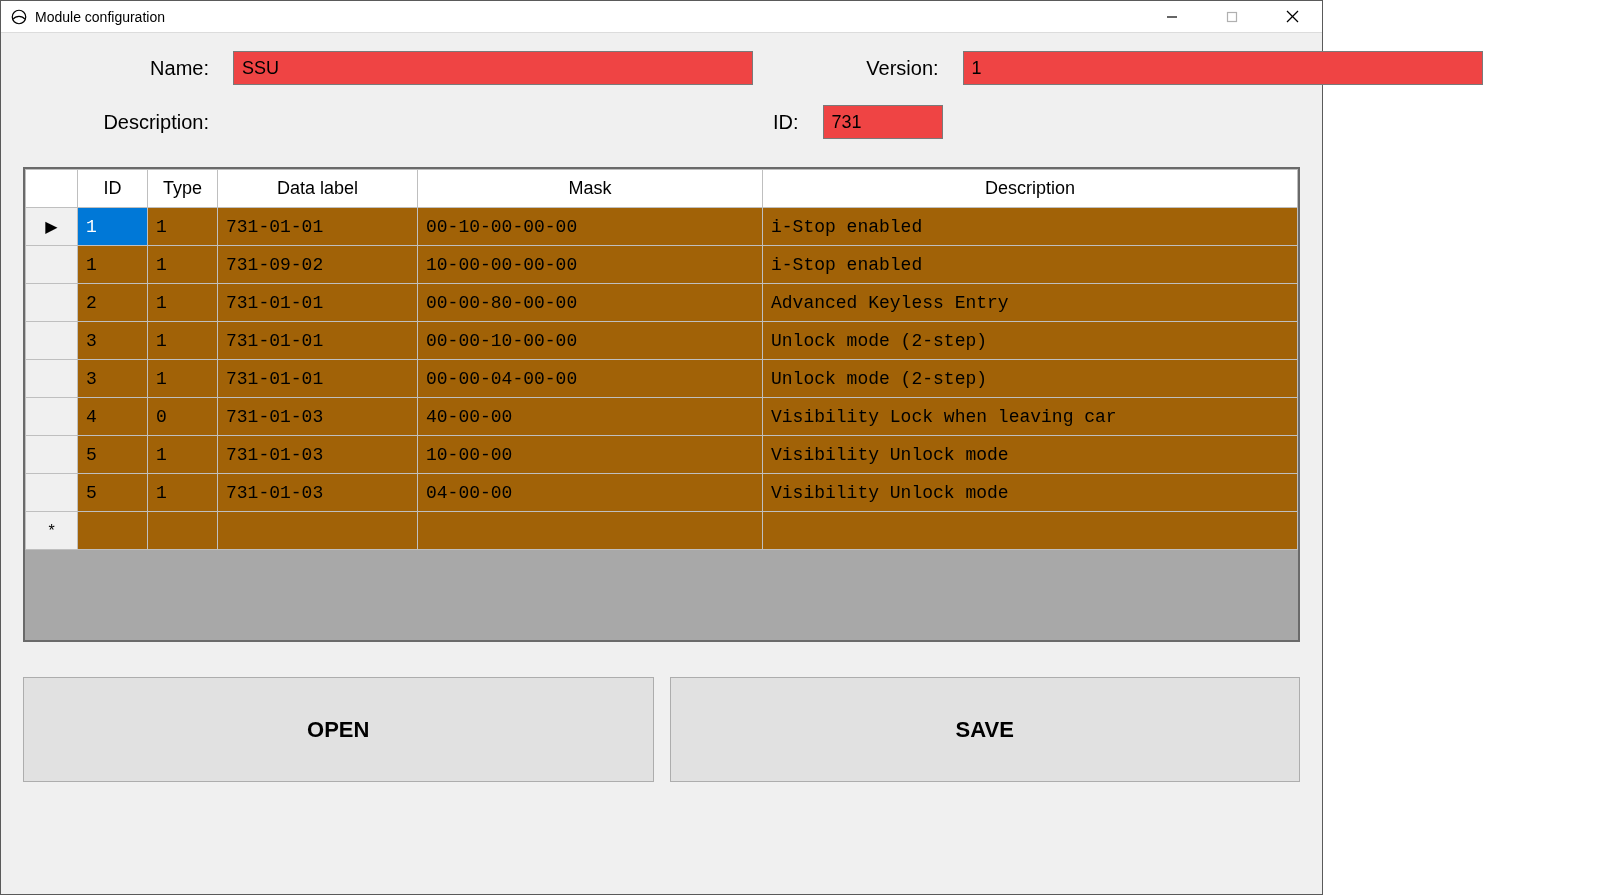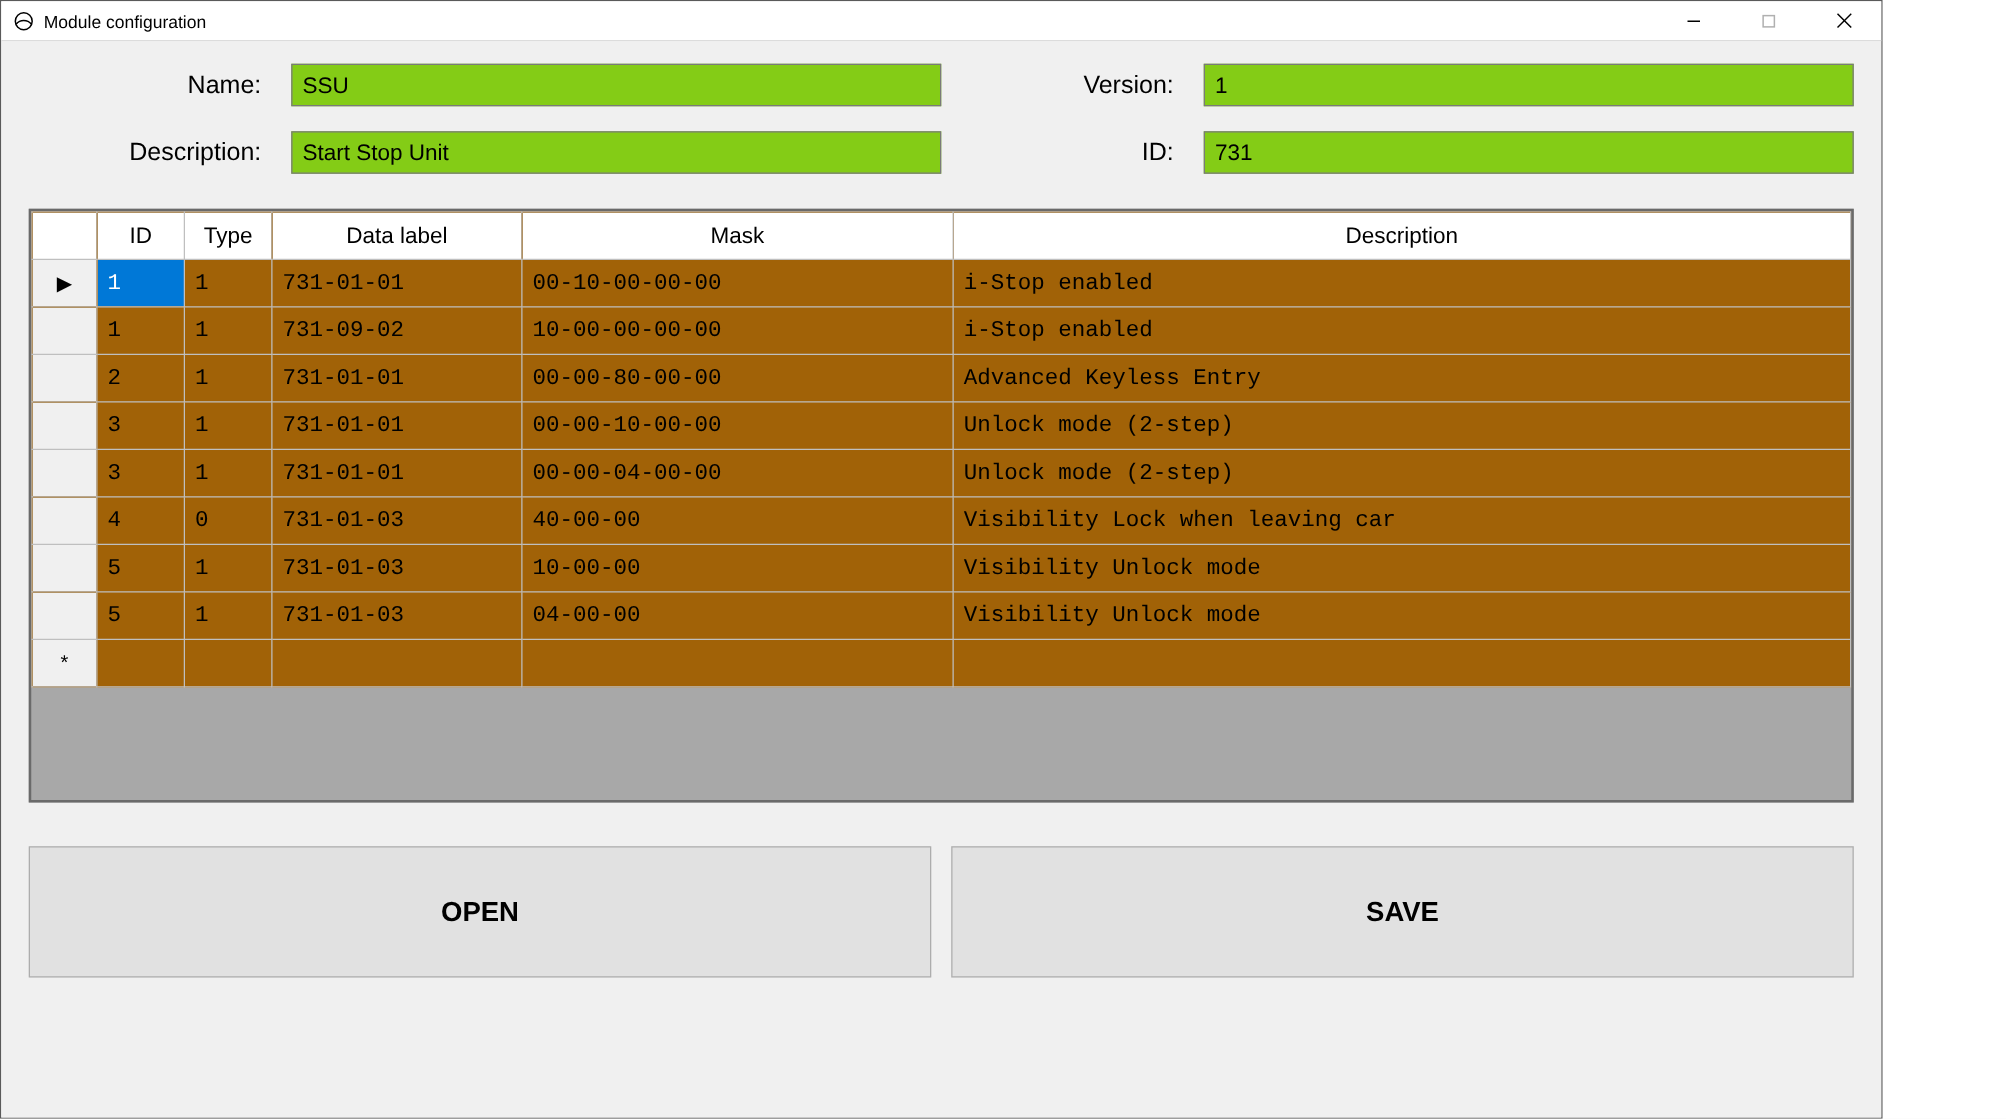--- a/index.html
+++ b/index.html
@@ -4,21 +4,21 @@
 <style>
   * { box-sizing: border-box; }
   body {
     margin: 0;
     font-family: "Segoe UI", Arial, sans-serif;
     background: #ffffff;
     font-size: 14px;
     color: #000;
   }
   .window {
-    width: 1506px;
+    width: 1323px;
     height: 895px;
     border: 1px solid #5a5a5a;
     display: flex;
     flex-direction: column;
     background: #f0f0f0;
   }
   .titlebar {
     height: 32px;
     background: #ffffff;
     display: flex;
@@ -71,21 +71,21 @@
   }
   .form-label {
     text-align: right;
     font-size: 20px;
     color: #000;
     padding-right: 4px;
   }
   .form-input {
     height: 34px;
     border: 1px solid #7a7a7a;
-    background: #84cc16;
+    background: #ef4444;
     font-size: 18px;
     padding: 2px 8px;
     font-family: Arial, sans-serif;
     outline: none;
   }
 
   .grid-wrap {
     border: 2px solid #6a6a6a;
     background: #a8a8a8;
     height: 475px;
@@ -192,21 +192,20 @@
   <div class="content">
 
     <div class="form-area">
       <div class="form-label">Name:</div>
       <input class="form-input" value="SSU" style="">
       <div></div>
       <div class="form-label">Version:</div>
       <input class="form-input" value="1" style="">
 
       <div class="form-label">Description:</div>
-      <input class="form-input" value="Start Stop Unit" style="">
       <div></div>
       <div class="form-label">ID:</div>
       <input class="form-input" value="731" style="">
     </div>
 
     <div class="grid-wrap">
       <table class="datagrid">
         <colgroup>
           <col class="col-marker">
             <col class="col-id">

